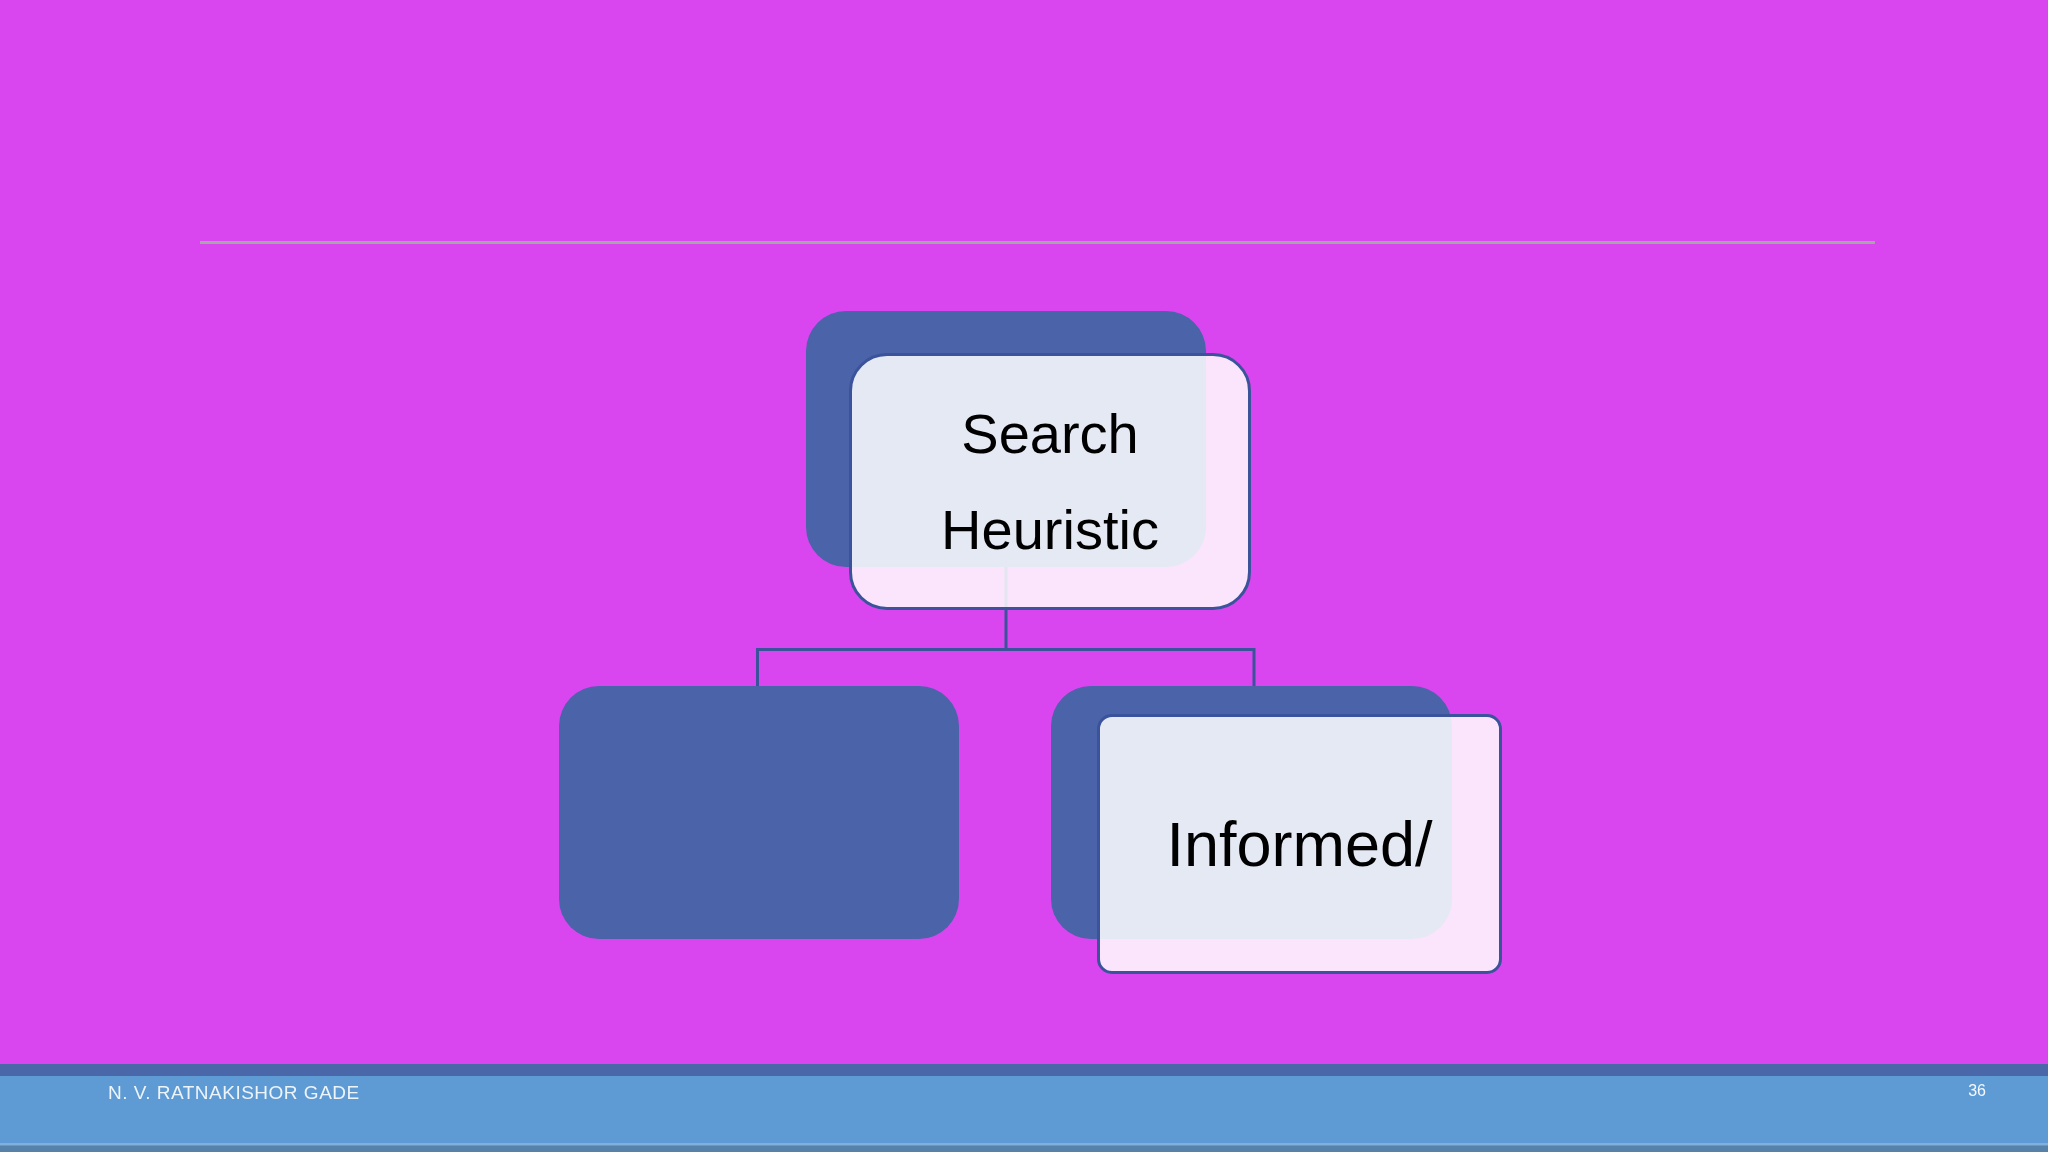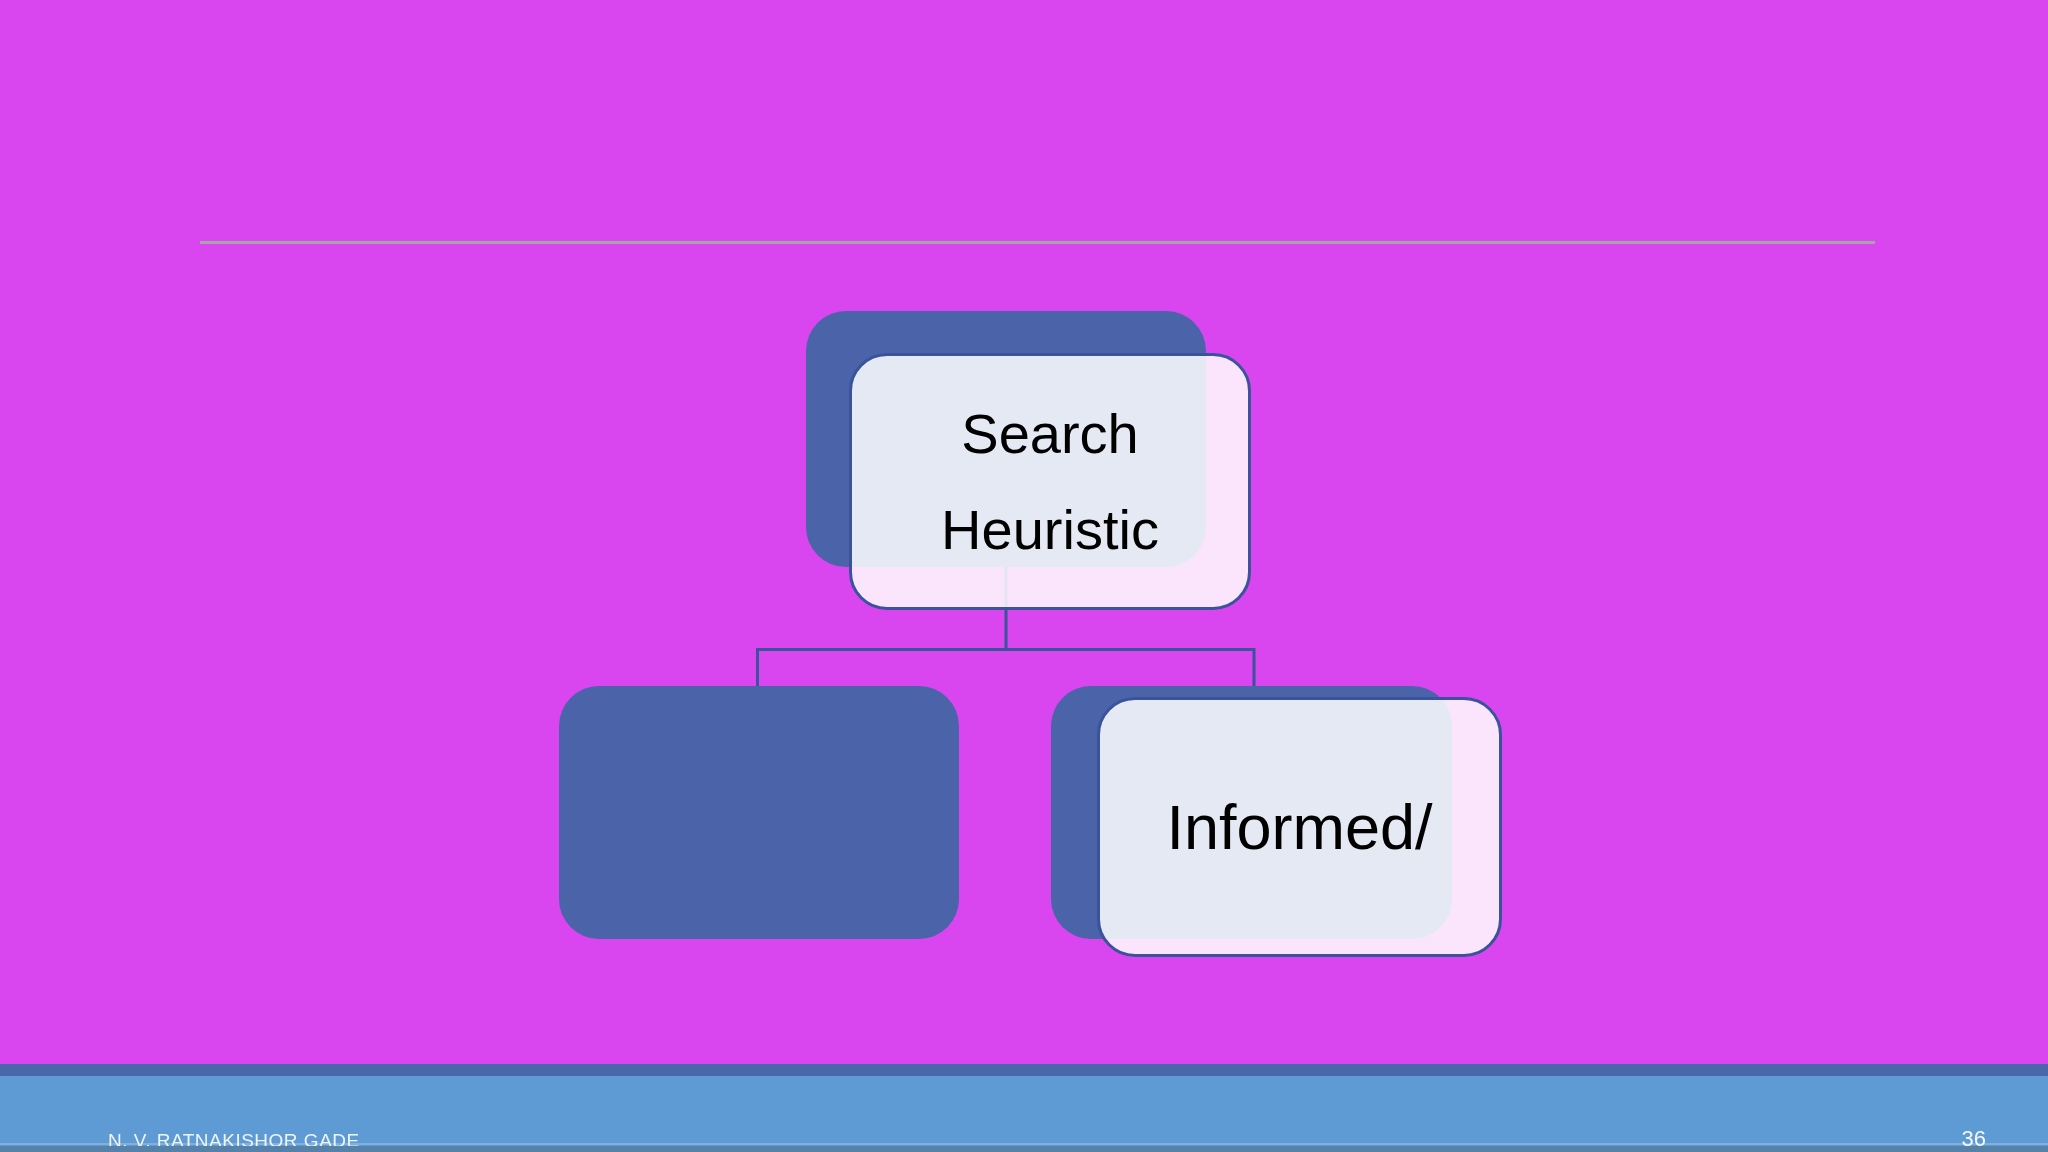--- a/index.html
+++ b/index.html
@@ -44,40 +44,40 @@
   .node-root-shadow{left:806px;top:311px;width:400px;height:256px;}
   .node-root-face{left:849px;top:353px;width:402px;height:257px;font-size:56px;}
   .node-root-face .tline{line-height:96px;}
 
   .node-left-shadow{left:559px;top:686px;width:400px;height:253px;}
   .node-left-face{left:602px;top:727px;width:404px;height:260px;font-size:63px;}
   .node-left-face .tline{line-height:72px;}
   .node-left-face .tline.gap{margin-top:26px;}
 
   .node-right-shadow{left:1051px;top:686px;width:401px;height:253px;}
-  .node-right-face{left:1097px;top:697px;width:405px;height:260px;font-size:63px;}
+  .node-right-face{left:1097px;top:714px;width:405px;height:260px;font-size:63px;border-radius:15px;}
   .node-right-face .tline{line-height:85px;}
 
   
   .footer-band{
     position:absolute;left:0;top:1064px;width:2048px;height:12px;
     background:var(--footer-band,#4A67AA);
   }
   .footer-bar{
     position:absolute;left:0;top:1076px;width:2048px;height:76px;
     background:var(--footer-bar,#5E9AD3);
     box-sizing:border-box;
-    display:flex;align-items:flex-end;justify-content:space-between;
+    display:flex;align-items:flex-start;justify-content:space-between;
     padding:6px 62px 0 108px;
   }
   .footer-author{
     color:#EDF4FA;font-size:19px;letter-spacing:0.5px;
   }
   .footer-page{
-    color:#F5F9FC;font-size:22px;
+    color:#F5F9FC;font-size:16px;
   }
   .footer-edge-light{
     position:absolute;left:0;top:1143px;width:2048px;height:2px;
     background:rgba(255,255,255,0.22);
   }
   .footer-edge-dark{
     position:absolute;left:0;top:1146px;width:2048px;height:6px;
     background:#5681A9;
   }
 </style>

